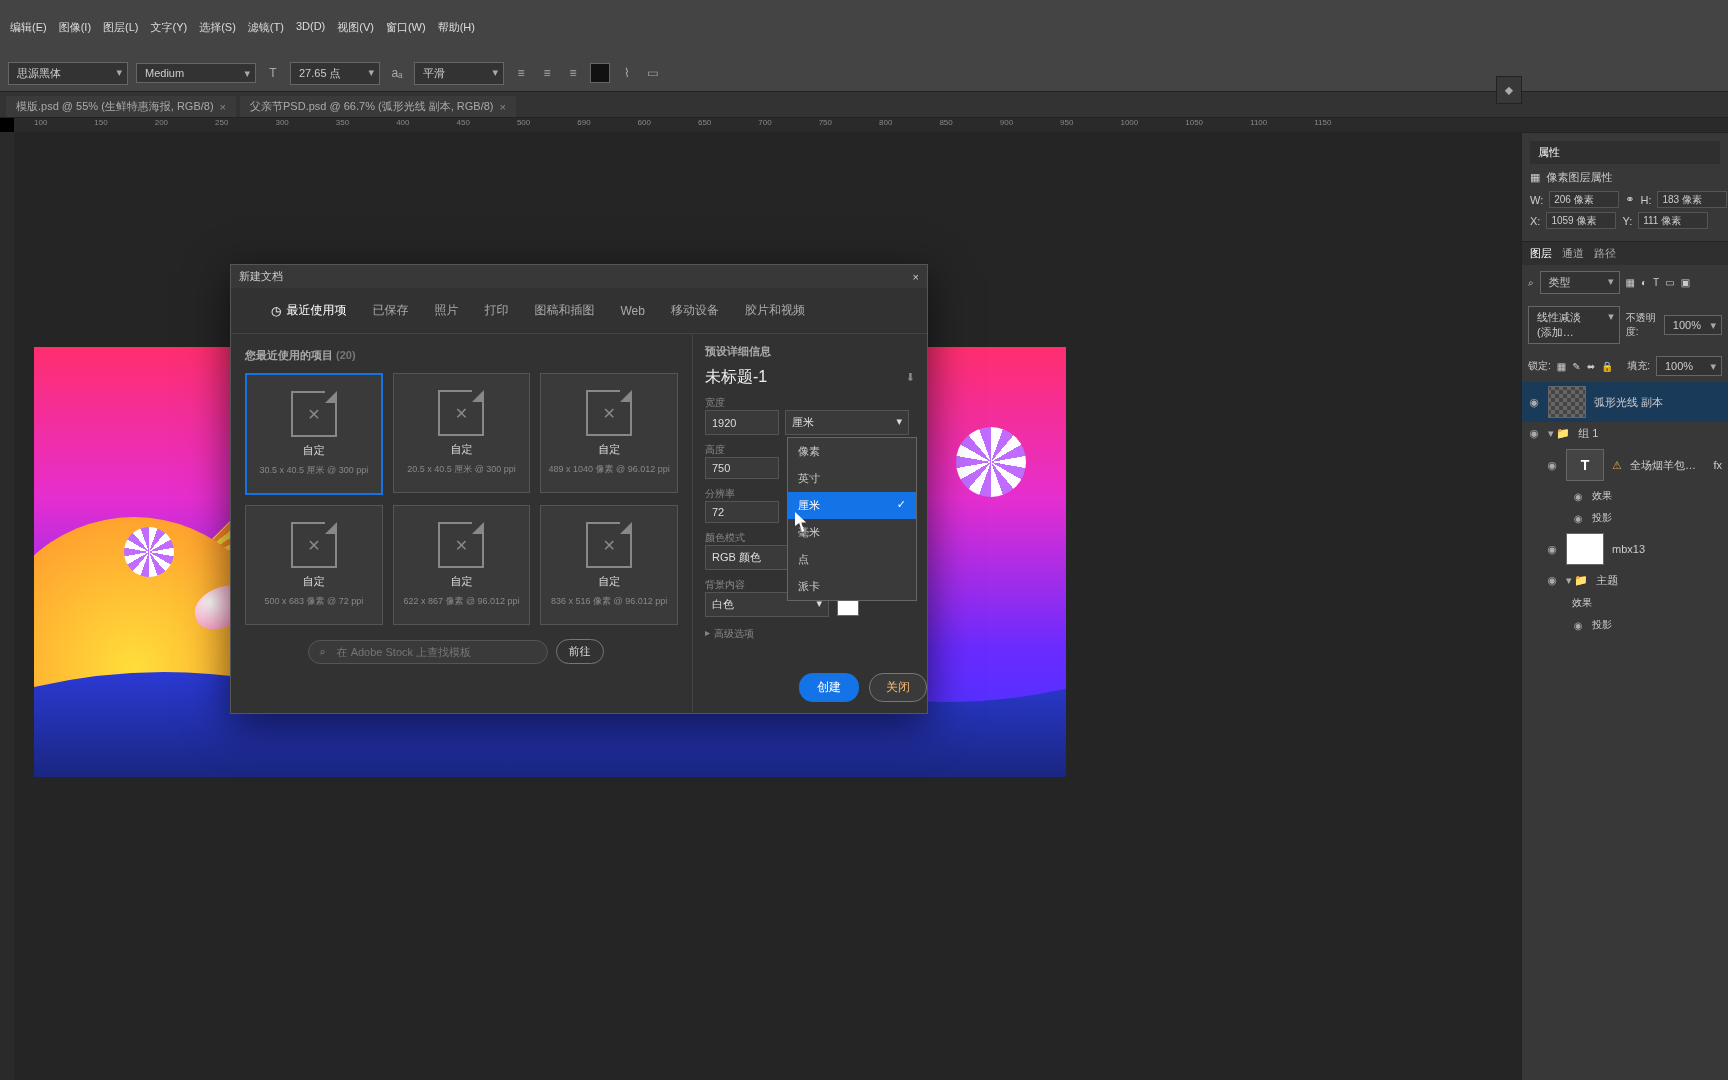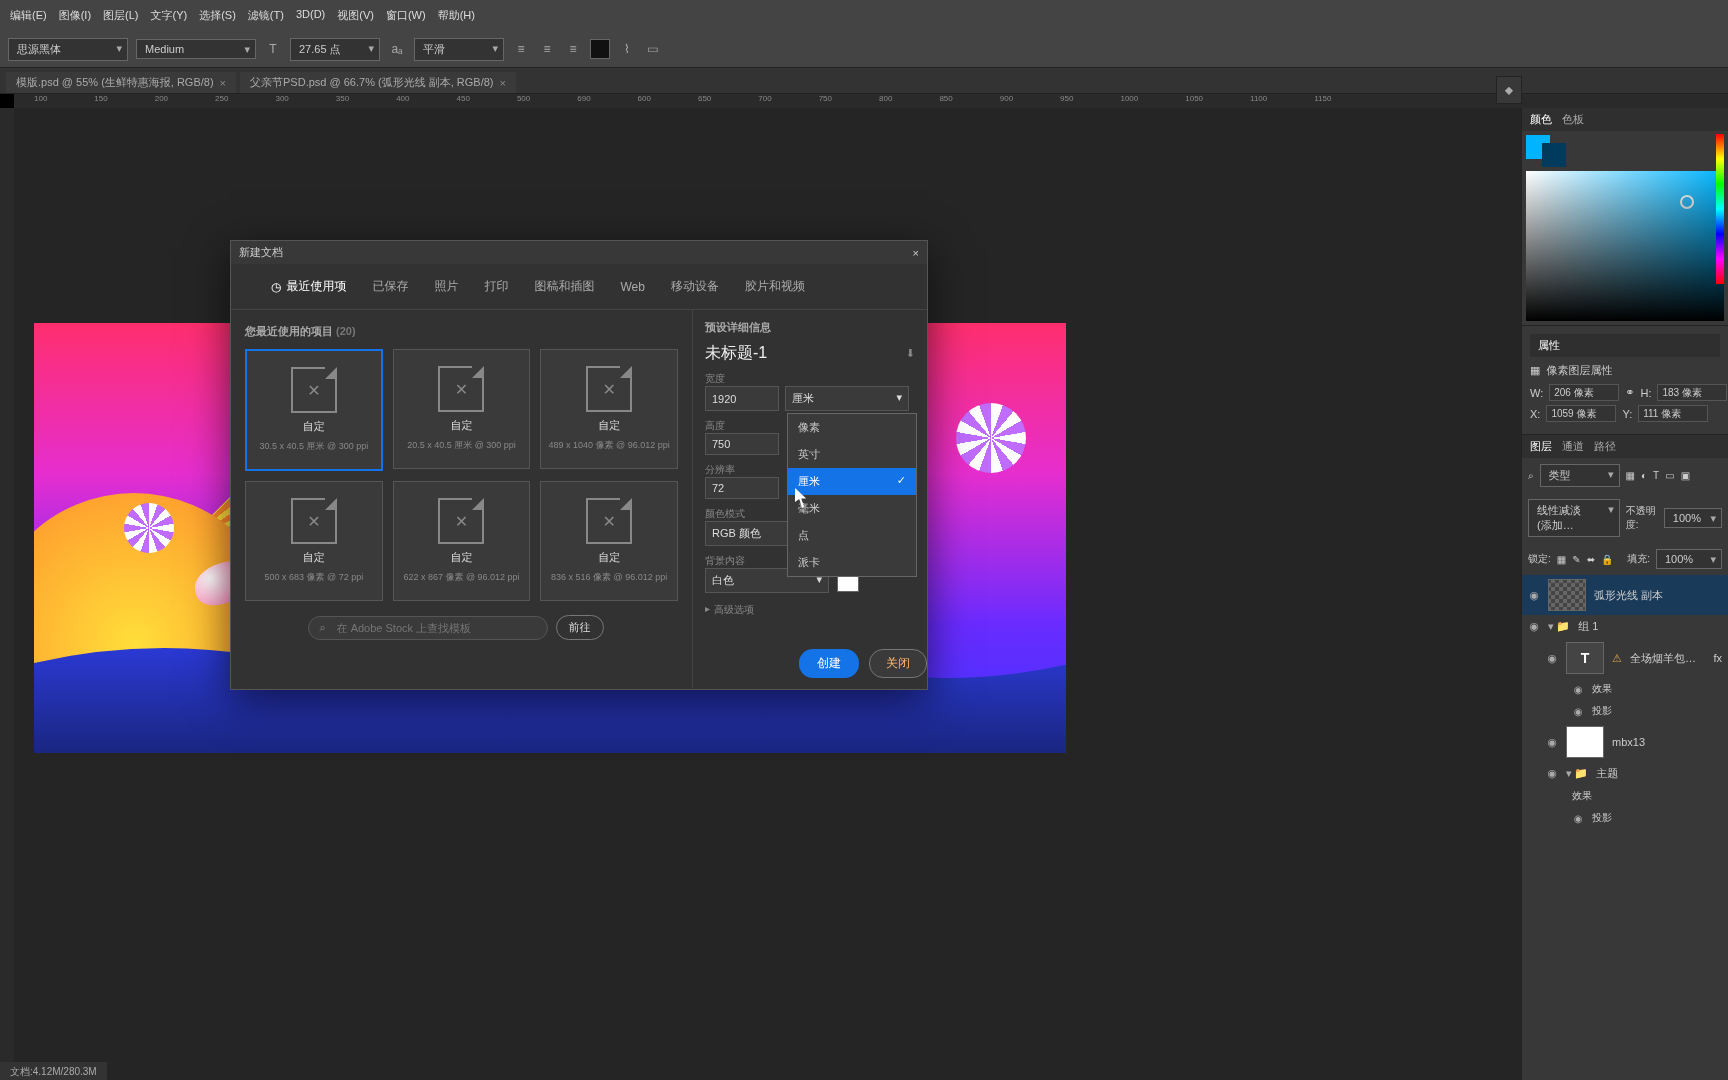--- a/index.html
+++ b/index.html
@@ -1,16 +1,16 @@
 <!DOCTYPE html>
 <html><head>
 <meta charset="utf-8">
 <style>
 body{margin:0;padding:0;background:#000;font-family:"Microsoft YaHei",sans-serif;color:#ccc;font-size:11px;width:1728px;height:1080px;overflow:hidden;position:relative}
-.menubar{background:#444;display:flex;gap:12px;padding:8px 10px;font-size:11px;color:#ddd}
+.menubar{background:#444;display:flex;gap:12px;padding:20px 10px;font-size:11px;color:#ddd}
 .menubar span{cursor:pointer}
 .optionsbar{background:#444;display:flex;align-items:center;gap:8px;padding:4px 8px;border-bottom:1px solid #222;height:28px}
 .dropdown{background:#333;border:1px solid #666;color:#ccc;padding:3px 20px 3px 8px;font-size:11px;position:relative}
 .dropdown::after{content:'▾';position:absolute;right:5px;top:3px;color:#aaa}
 .ico{width:18px;height:18px;display:inline-flex;align-items:center;justify-content:center;color:#aaa;font-size:12px}
 .swatch{width:18px;height:18px;background:#111;border:1px solid #666}
 .tabs{background:#333;display:flex;gap:4px;padding:4px 0 0 6px;border-bottom:1px solid #222}
 .tab{background:#3a3a3a;padding:3px 10px;color:#aaa;font-size:11px;display:flex;align-items:center;gap:6px}
 .tab .x{color:#888}
 .ruler-h{background:#2a2a2a;height:14px;margin-left:14px;position:relative;display:flex;justify-content:flex-start;padding-left:20px;overflow:hidden}
@@ -294,34 +294,20 @@
           </div>
         </div>
       </div>
     </div>
 
     <div class="cursor" style="left:795px;top:380px"></div>
     <div class="status">文档:4.12M/280.3M</div>
   </div>
 
   <div class="rightstack">
-    <div style="position:relative">
-      <div class="panel-tabs">
-          <span class="act">颜色</span>
-          <span>色板</span>
-        </div>
-      <div class="swatches">
-          <div class="sw1"></div>
-          <div class="sw2"></div>
-        </div>
-      <div class="colorpicker">
-          <div class="ring"></div>
-        </div>
-      <div class="huebar"></div>
-    </div>
 
     <div class="proppanel">
       <div class="panel-tabs">
           <span class="act">属性</span>
         </div>
       <div style="display:flex;gap:6px;align-items:center;margin:6px 0">
           <span>▦</span>
           <span>像素图层属性</span>
         </div>
       <div class="proprow">

